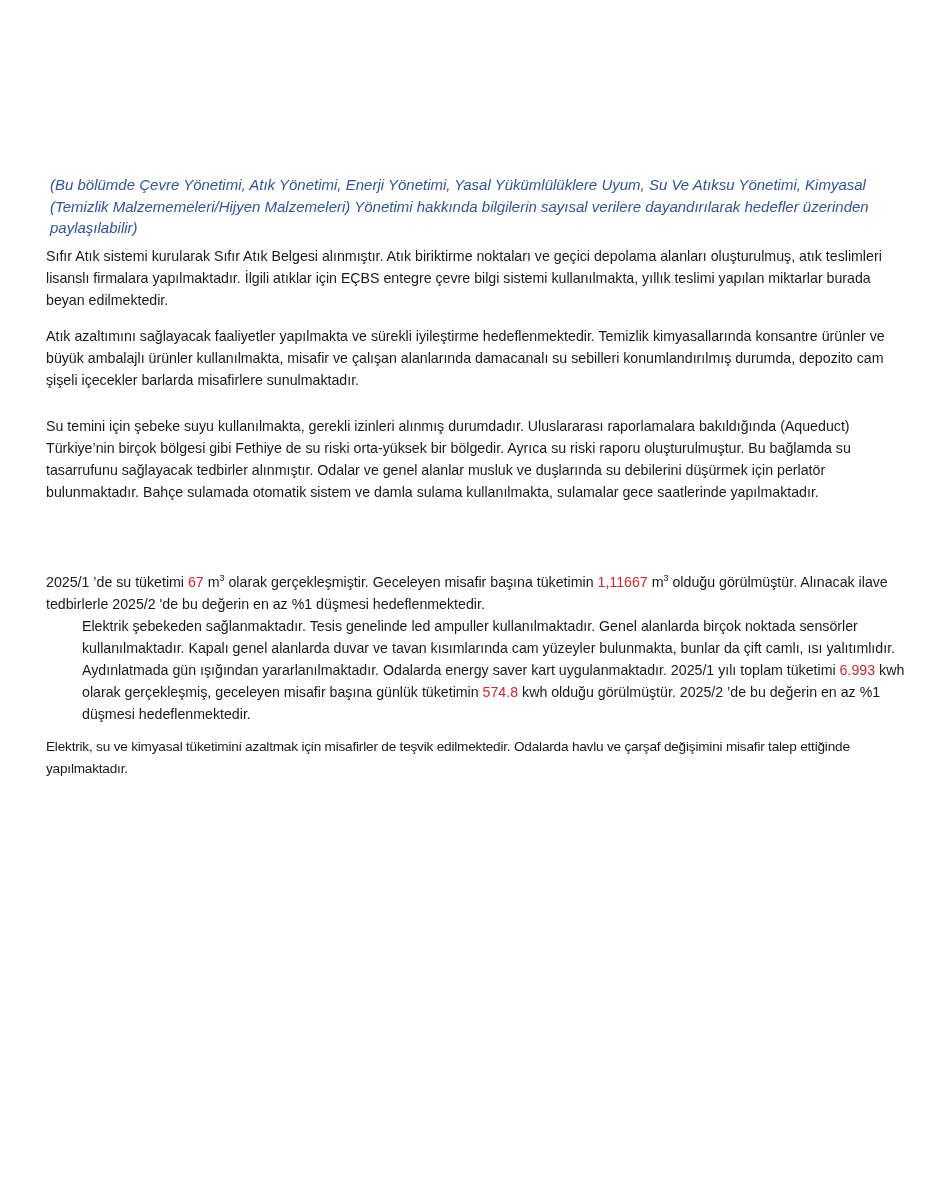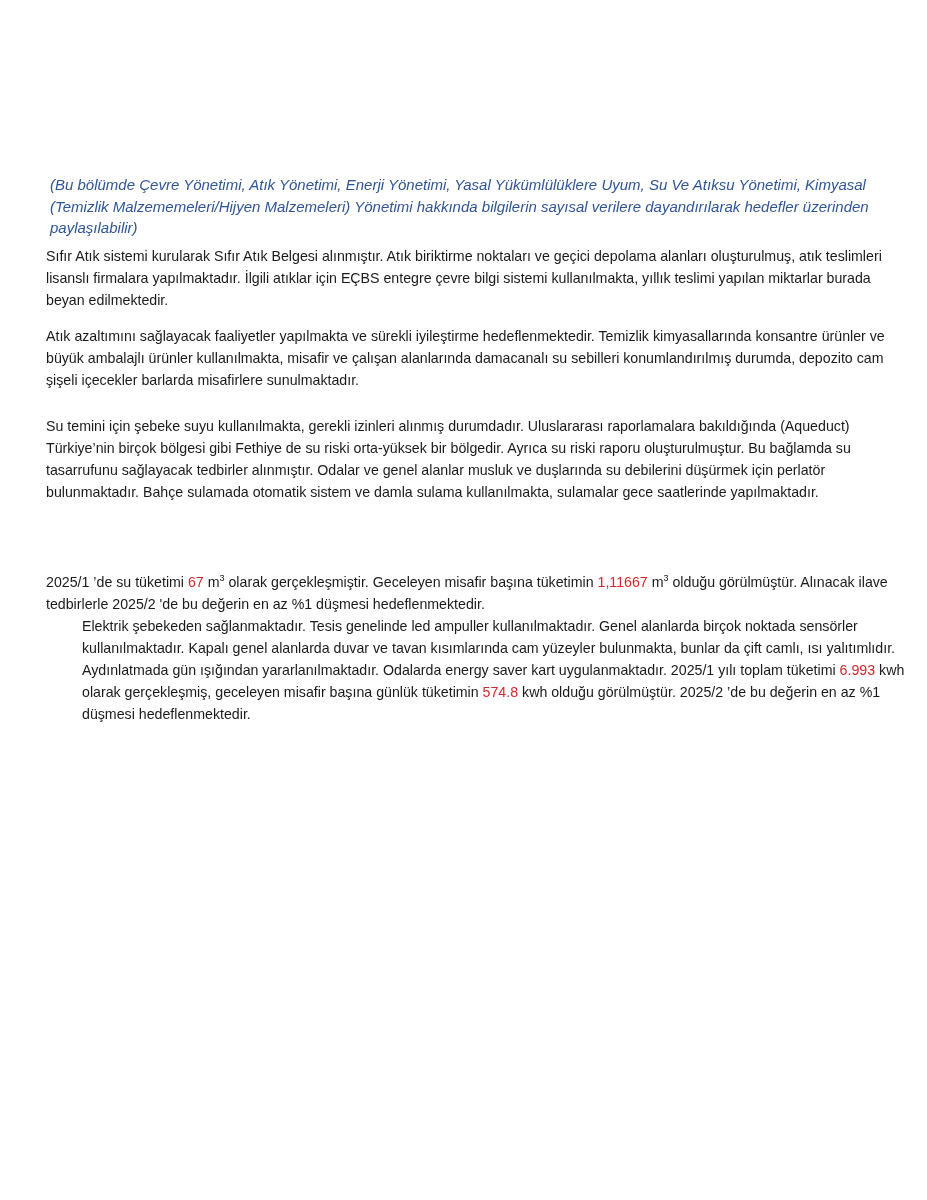--- a/index.html
+++ b/index.html
@@ -82,14 +82,15 @@
   <p class="para p1">Sıfır Atık sistemi kurularak Sıfır Atık Belgesi alınmıştır. Atık biriktirme noktaları ve geçici depolama alanları oluşturulmuş, atık teslimleri lisanslı firmalara yapılmaktadır. İlgili atıklar için EÇBS entegre çevre bilgi sistemi kullanılmakta, yıllık teslimi yapılan miktarlar burada beyan edilmektedir.</p>
 
   <p class="para p2">Atık azaltımını sağlayacak faaliyetler yapılmakta ve sürekli iyileştirme hedeflenmektedir. Temizlik kimyasallarında konsantre ürünler ve büyük ambalajlı ürünler kullanılmakta, misafir ve çalışan alanlarında damacanalı su sebilleri konumlandırılmış durumda, depozito cam şişeli içecekler barlarda misafirlere sunulmaktadır.</p>
 
   <p class="para p3">Su temini için şebeke suyu kullanılmakta, gerekli izinleri alınmış durumdadır. Uluslararası raporlamalara bakıldığında (Aqueduct) Türkiye’nin birçok bölgesi gibi Fethiye de su riski orta-yüksek bir bölgedir. Ayrıca su riski raporu oluşturulmuştur. Bu bağlamda su tasarrufunu sağlayacak tedbirler alınmıştır. Odalar ve genel alanlar musluk ve duşlarında su debilerini düşürmek için perlatör bulunmaktadır. Bahçe sulamada otomatik sistem ve damla sulama kullanılmakta, sulamalar gece saatlerinde yapılmaktadır.</p>
 
   <p class="para p4"><span>2025/1 ’de su tüketimi </span><span class="hl">67</span><span> m</span><sup>3</sup><span> olarak gerçekleşmiştir. Geceleyen misafir başına tüketimin </span><span class="hl">1,11667</span><span> m</span><sup>3</sup><span> olduğu görülmüştür. Alınacak ilave tedbirlerle 2025/2 'de bu değerin en az %1 düşmesi hedeflenmektedir.</span></p>
 
   <p class="para p5"><span>Elektrik şebekeden sağlanmaktadır. Tesis genelinde led ampuller kullanılmaktadır. Genel alanlarda birçok noktada sensörler kullanılmaktadır. Kapalı genel alanlarda duvar ve tavan kısımlarında cam yüzeyler bulunmakta, bunlar da çift camlı, ısı yalıtımlıdır. Aydınlatmada gün ışığından yararlanılmaktadır. Odalarda energy saver kart uygulanmaktadır. 2025/1 yılı toplam tüketimi </span><span class="hl">6.993</span><span> kwh olarak gerçekleşmiş, geceleyen misafir başına günlük tüketimin </span><span class="hl">574.8</span><span> kwh olduğu görülmüştür. 2025/2 ’de bu değerin en az %1 düşmesi hedeflenmektedir.</span></p>
 
+  <p class="para p6">Elektrik, su ve kimyasal tüketimini azaltmak için misafirler de teşvik edilmektedir. Odalarda havlu ve çarşaf değişimini misafir talep ettiğinde yapılmaktadır.</p>
 
 </div>
 
 </body></html>

